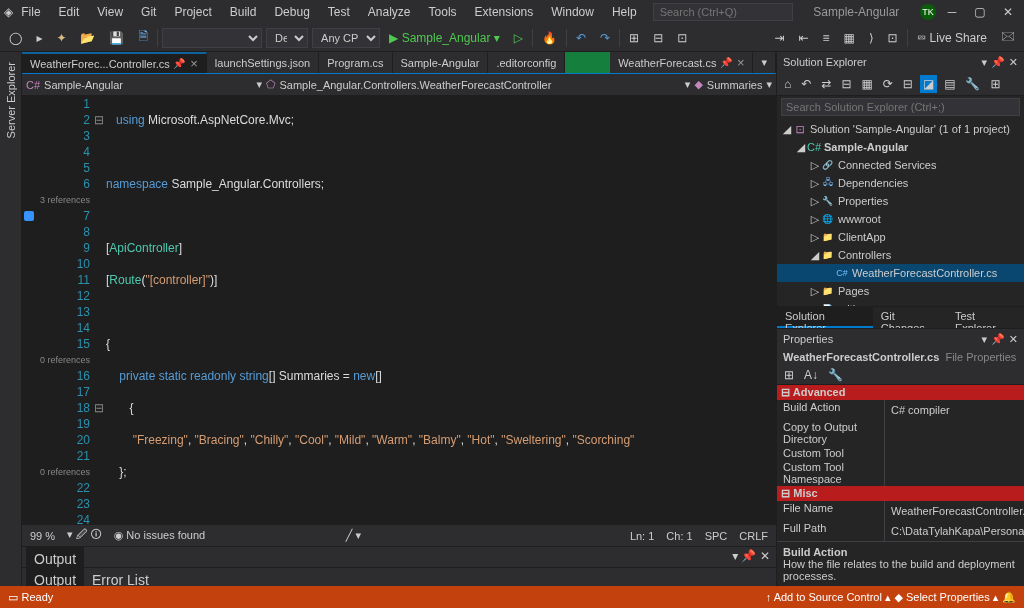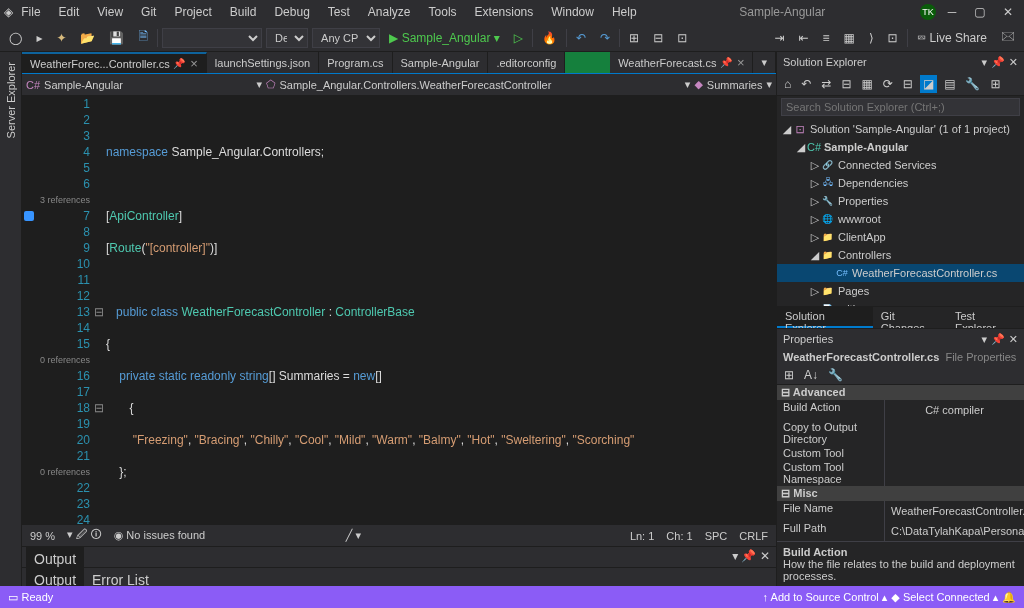--- a/index.html
+++ b/index.html
@@ -99,29 +99,29 @@
 .lvl3 { padding-left: 46px; }
 
 .bottom-tabs { height: 22px; display: flex; border-top: 1px solid #1e1e1e; }
 .bottom-tabs .bt { padding: 3px 8px; font-size: 11px; cursor: pointer; color: #ccc; }
 .bottom-tabs .bt.active { background: #1e1e1e; border-bottom: 2px solid #007acc; }
 
 
 .props { flex: 0 0 188px; display: flex; flex-direction: column; border-top: 1px solid #1e1e1e; }
 .props .target { font-size: 11px; padding: 2px 6px; background: #2d2d30; }
 .props .pbody { flex: 1; overflow: auto; }
-.props .cat { background: #404040; padding: 1px 4px; font-size: 11px; font-weight: bold; }
+.props .cat { background: #b91c1c; padding: 1px 4px; font-size: 11px; font-weight: bold; }
 .props .prow { display: flex; font-size: 11px; }
 .props .prow .pn { flex: 0 0 108px; padding: 1px 6px; border-right: 1px solid #3f3f46; }
-.props .prow .pv { flex: 1; padding: 4px 6px; color: #ccc; overflow: hidden; white-space: nowrap; text-align: center; }
+.props .prow .pv { flex: 1; padding: 4px 6px; color: #ccc; overflow: hidden; white-space: nowrap; }
 .props .desc { border-top: 1px solid #3f3f46; padding: 4px 6px; font-size: 11px; }
 .props .desc .t { font-weight: bold; }
 
 
-.statusbar { height: 22px; background: #8b5cf6; display: flex; align-items: center; padding: 0 8px; color: #fff; font-size: 11px; gap: 12px; }
+.statusbar { height: 22px; background: #c2410c; display: flex; align-items: center; padding: 0 8px; color: #fff; font-size: 11px; gap: 12px; }
 .statusbar .r { margin-left: auto; display: flex; gap: 4px; align-items: center; }
 </style>
 </head>
 <body>
 
 <div class="app">
 
   <div class="titlebar">
     <span class="tbtn">◈</span>
     <div class="menu">
@@ -131,20 +131,23 @@
       <span>Git</span>
       <span>Project</span>
       <span>Build</span>
       <span>Debug</span>
       <span>Test</span>
       <span>Analyze</span>
       <span>Tools</span>
       <span>Extensions</span>
       <span>Window</span>
       <span>Help</span>
+    </div>
+    <div class="search">
+      <input placeholder="Search (Ctrl+Q)" style="">
     </div>
     <div class="title">Sample-Angular</div>
     <div class="controls">
       <span class="avatar">TK</span>
       <span class="btn">─</span>
       <span class="btn">▢</span>
       <span class="btn">✕</span>
     </div>
   </div>
 
@@ -260,27 +263,27 @@
             <div class="ln">18</div>
             <div class="ln">19</div>
             <div class="ln">20</div>
             <div class="ln">21</div>
           <div class="ln refline">0 references</div>
           <div class="ln">22</div>
             <div class="ln">23</div>
             <div class="ln">24</div>
         </div>
         <div class="code">
+<div class="l"><span class="fold">⊟</span><span class="kw">using</span> Microsoft.AspNetCore.Mvc;</div>
 <div class="l"></div>
 <div class="l"><span class="kw">namespace</span> Sample_Angular.Controllers;</div>
 <div class="l"></div>
 <div class="l">[<span class="attr">ApiController</span>]</div>
 <div class="l">[<span class="attr">Route</span>(<span class="str">"[controller]"</span>)]</div>
 <div class="l refline"></div>
-<div class="l"><span class="fold">⊟</span><span class="kw">public</span> <span class="kw">class</span> <span class="type">WeatherForecastController</span> : <span class="type">ControllerBase</span></div>
 <div class="l">{</div>
 <div class="l">    <span class="kw">private</span> <span class="kw">static</span> <span class="kw">readonly</span> <span class="kw">string</span>[] Summaries = <span class="kw">new</span>[]</div>
 <div class="l"><span class="fold">⊟</span>    {</div>
 <div class="l">        <span class="str">"Freezing"</span>, <span class="str">"Bracing"</span>, <span class="str">"Chilly"</span>, <span class="str">"Cool"</span>, <span class="str">"Mild"</span>, <span class="str">"Warm"</span>, <span class="str">"Balmy"</span>, <span class="str">"Hot"</span>, <span class="str">"Sweltering"</span>, <span class="str">"Scorching"</span></div>
 <div class="l">    };</div>
 
 
 
 
 
@@ -474,17 +477,17 @@
           <div>How the file relates to the build and deployment processes.</div>
         </div>
       </div>
     </div>
   </div>
 
   <div class="statusbar">
     <span>▭ <span>Ready</span></span>
     <div class="r">
       <span>↑ <span>Add to Source Control</span> ▴</span>
-      <span>◆ <span>Select Connected</span> ▴</span>
+      <span>◆ <span>Select Properties</span> ▴</span>
       <span>🔔</span>
     </div>
   </div>
 </div>
 
 </body></html>

